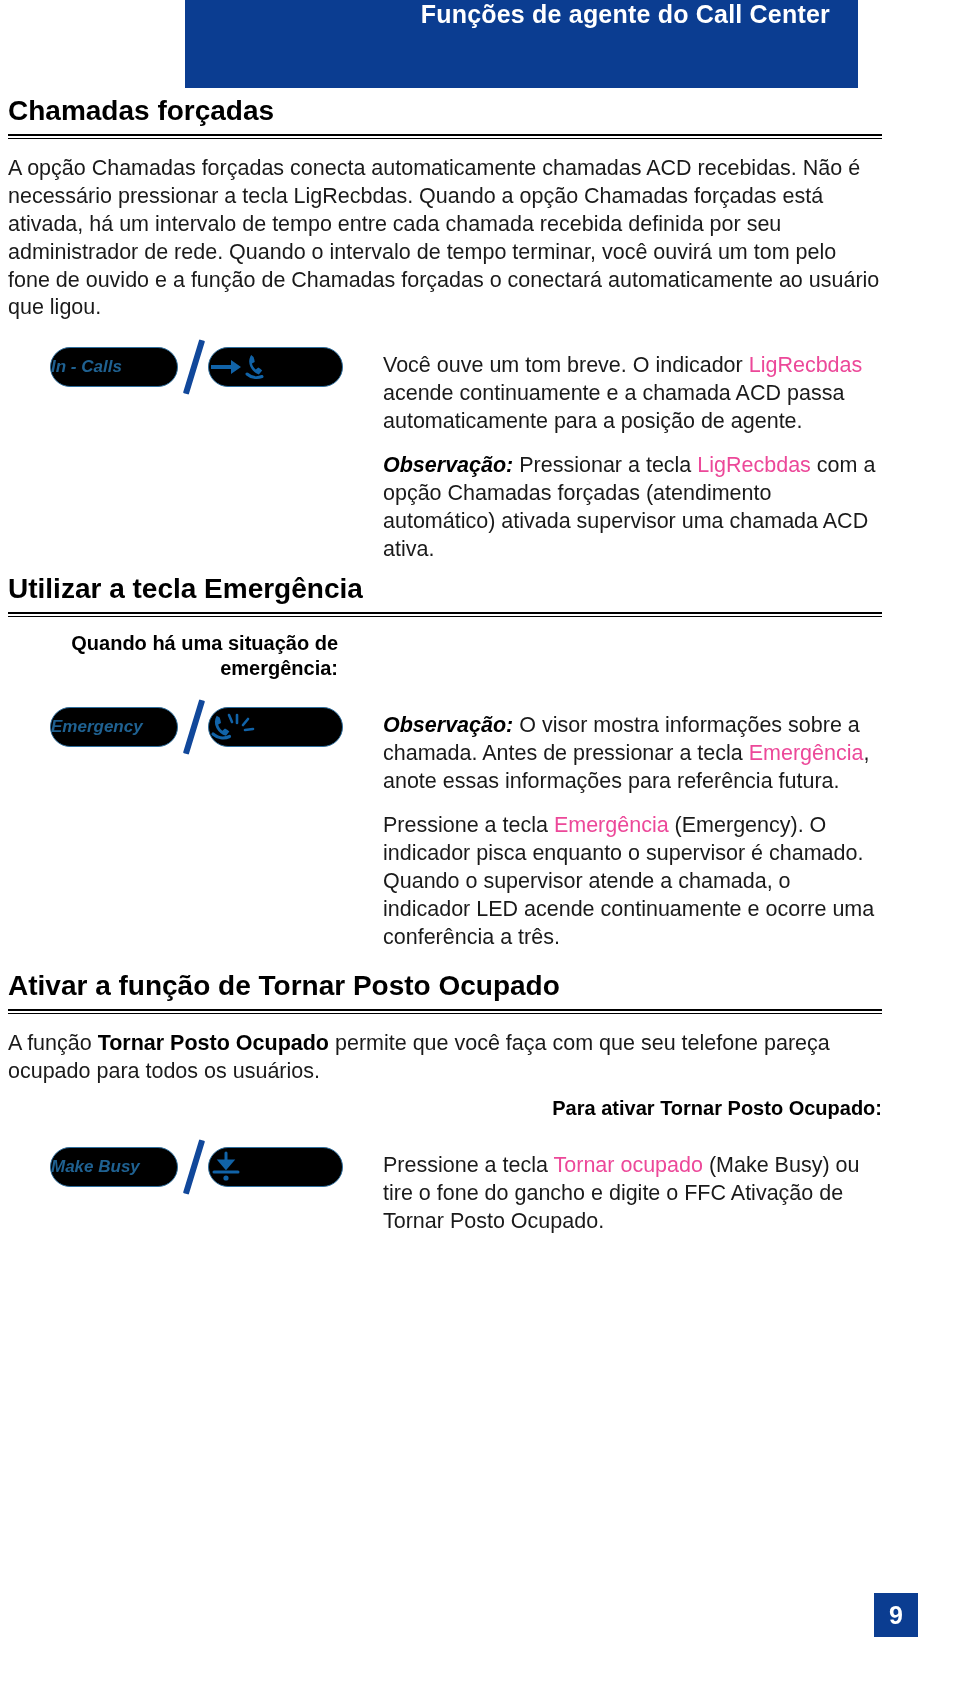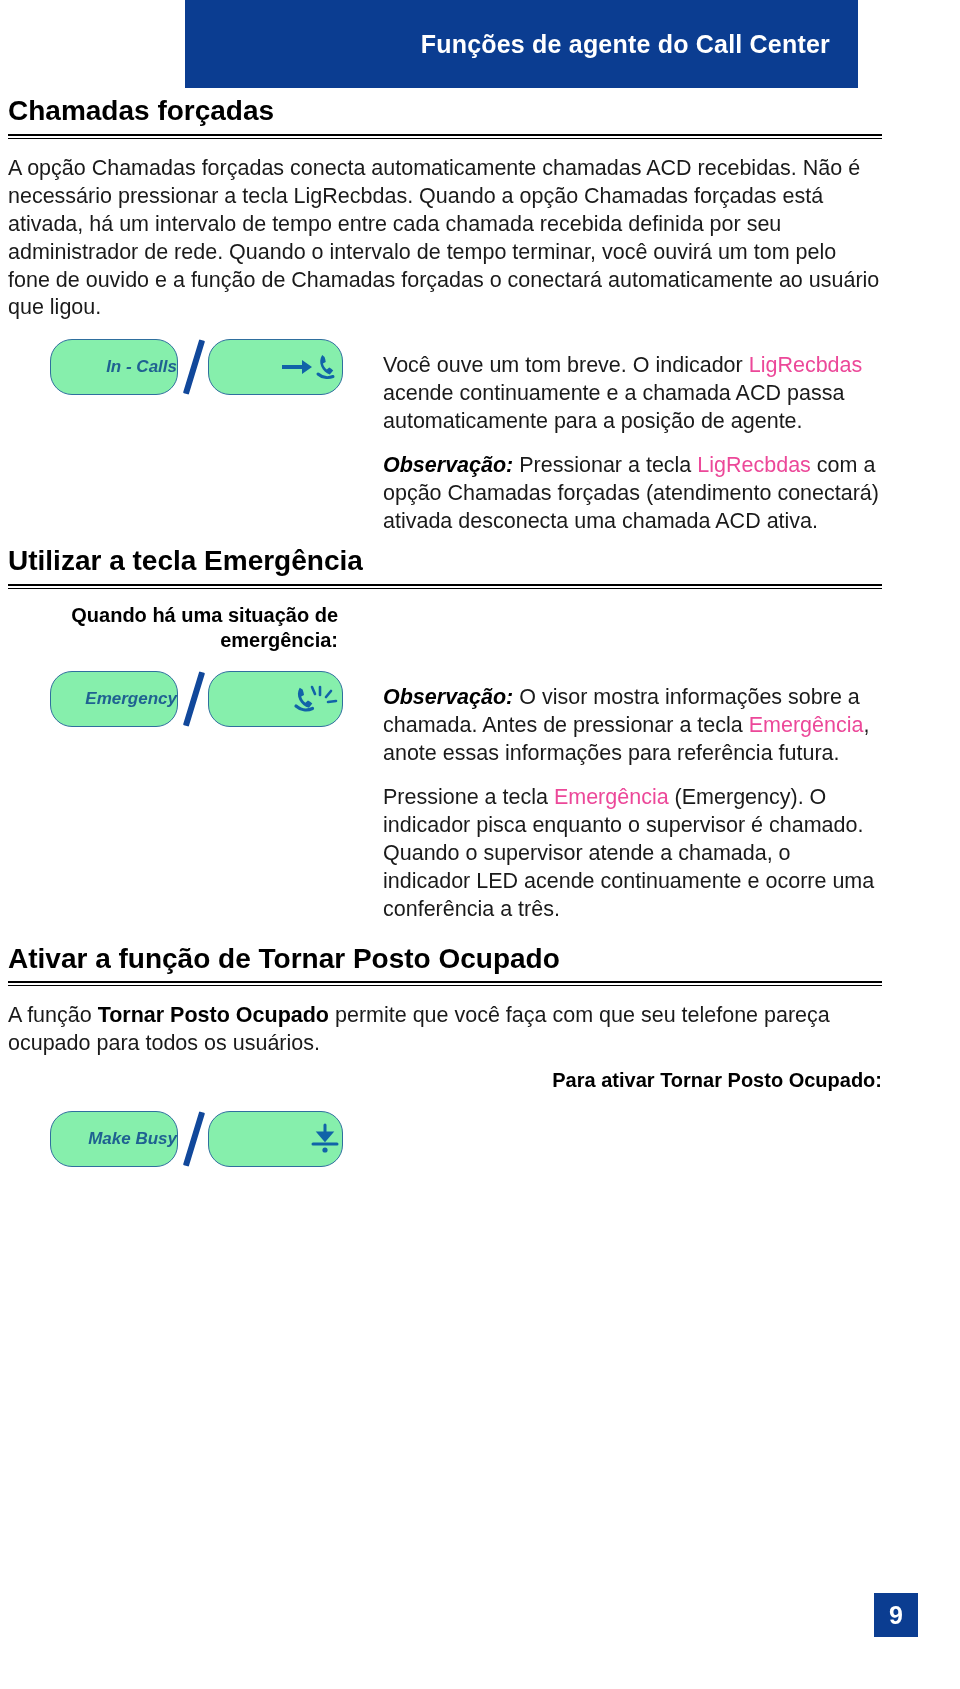--- a/index.html
+++ b/index.html
@@ -18,21 +18,20 @@
 
   
   .header-banner {
     position: absolute;
     left: 185px;
     top: 0;
     width: 673px;
     height: 88px;
     background: #0b3d91;
     display: flex;
-    align-items: center;
     justify-content: flex-end;
     box-sizing: border-box;
     padding-right: 28px;
   }
   .header-banner .title {
     color: #ffffff;
     font-size: 25px;
     font-weight: bold;
     letter-spacing: 0.2px;
     white-space: nowrap;
@@ -97,26 +96,26 @@
     flex: 0 0 375px;
     display: flex;
     align-items: center;
     padding-left: 42px;
     box-sizing: border-box;
     height: 62px;
   }
   .key-capsule {
     border: 1.5px solid #2f6f9e;
     border-radius: 22px;
-    height: 56px;
+    height: 40px;
     display: flex;
     align-items: center;
-    justify-content: flex-end;
+    justify-content: flex-start;
     box-sizing: border-box;
-    background: #86efac;
+    background: #000000;
   }
   .key-capsule.label-capsule {
     width: 128px;
   }
   .key-capsule.icon-capsule {
     width: 135px;
   }
   .key-capsule .key-label {
     font-size: 17px;
     font-style: italic;
@@ -199,21 +198,21 @@
               <path d="M38 22 c4 3.5 10 4.5 15 2.5" stroke="#1163a8" stroke-width="3" fill="none" stroke-linecap="round"></path>
             </svg>
           </span>
         </div>
       </div>
       <div class="key-text">
         <p class="body-text">
           <span>Você ouve um tom breve. O indicador </span><span class="blue">LigRecbdas</span><span> acende continuamente e a chamada ACD passa automaticamente para a posição de agente.</span>
         </p>
         <p class="body-text">
-          <i class="note-label">Observação:</i><span> Pressionar a tecla </span><span class="blue">LigRecbdas</span><span> com a opção Chamadas forçadas (atendimento conectará) ativada desconecta uma chamada ACD ativa.</span>
+          <i class="note-label">Observação:</i><span> Pressionar a tecla </span><span class="blue">LigRecbdas</span><span> com a opção Chamadas forçadas (atendimento automático) ativada supervisor uma chamada ACD ativa.</span>
         </p>
       </div>
     </div>
 
     <div class="spacer-sm"></div>
 
     <h2 class="section-heading">Utilizar a tecla Emergência</h2>
     <div class="rule"></div>
 
     <p class="lead-in" style="max-width:330px;">Quando há uma situação de emergência:</p>
@@ -269,20 +268,25 @@
         <div class="key-capsule icon-capsule">
           <span>
             <svg class="icon-svg" width="34" height="32" viewBox="0 0 34 32">
               <path d="M17 2 v12 M17 17 l-6 -7 h12 z" stroke="#1163a8" stroke-width="3" fill="#1163a8" stroke-linecap="round"></path>
               <line x1="5" y1="21" x2="29" y2="21" stroke="#1163a8" stroke-width="3" stroke-linecap="round"></line>
               <circle cx="17" cy="27" r="2.6" fill="#1163a8"></circle>
             </svg>
           </span>
         </div>
       </div>
+      <div class="key-text">
+        <p class="body-text">
+          <span>Pressione a tecla </span><span class="blue">Tornar ocupado</span><span> (Make Busy) ou tire o fone do gancho e digite o FFC Ativação de Tornar Posto Ocupado.</span>
+        </p>
+      </div>
     </div>
 
   </div>
 </div>
 
 <div class="page-number">
   <span>9</span>
 </div>
 
 </body></html>

